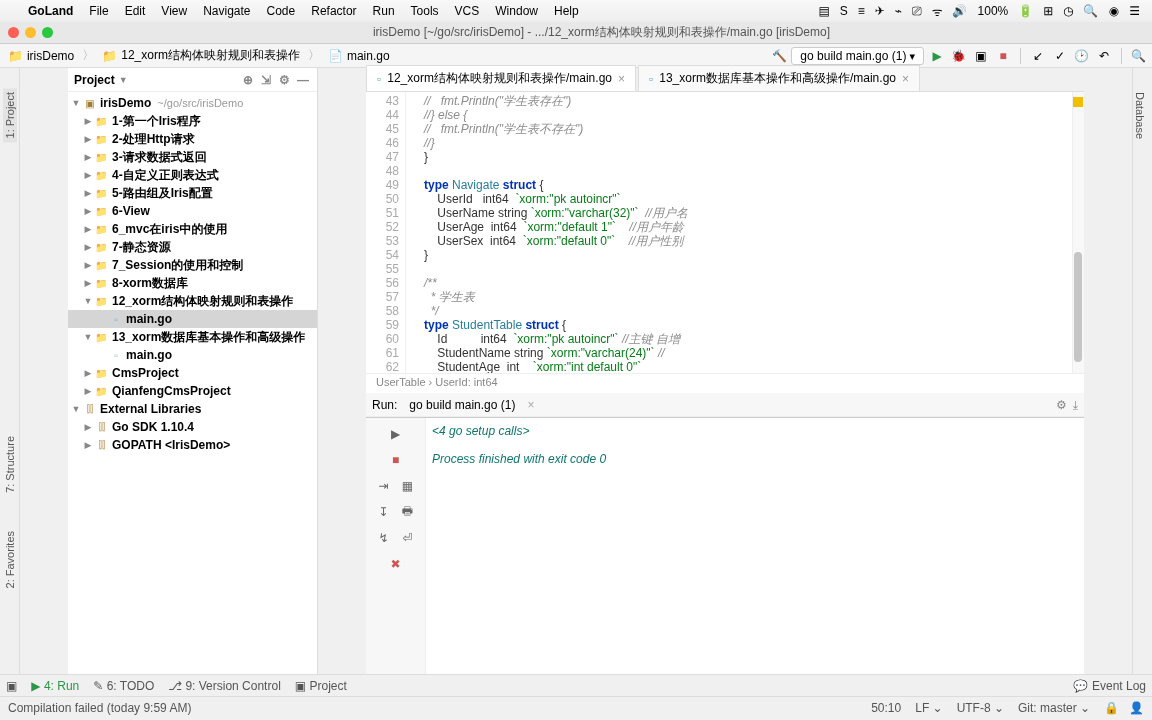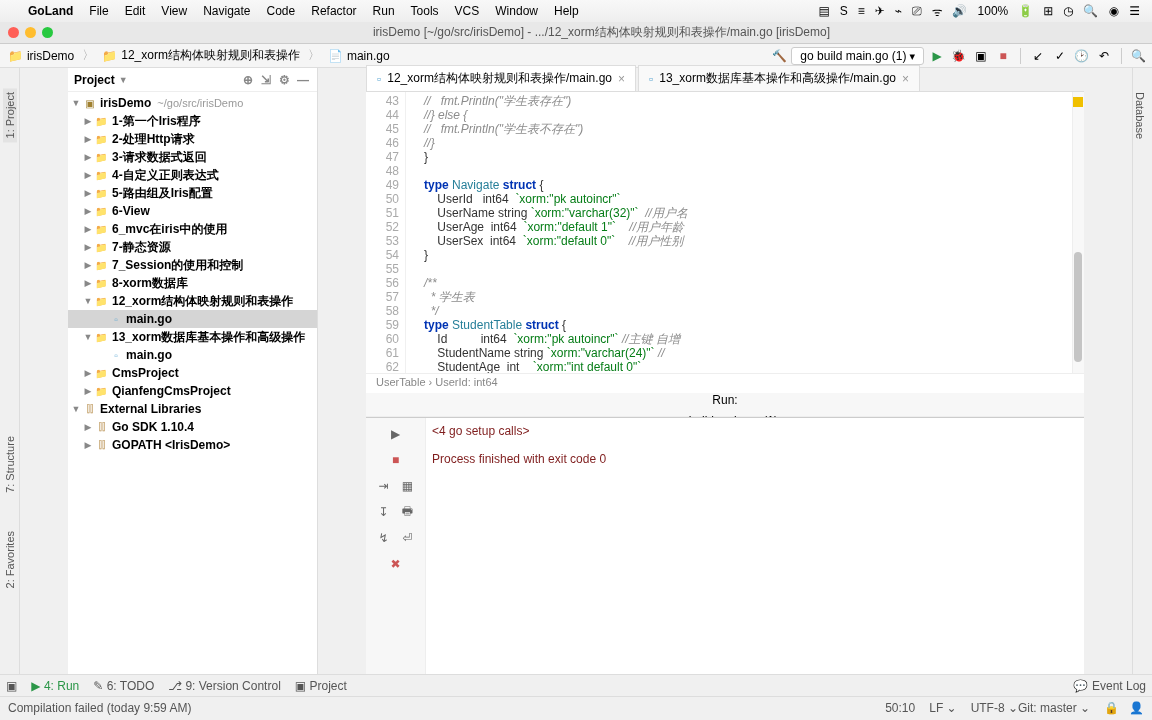--- a/index.html
+++ b/index.html
@@ -66,26 +66,26 @@
 .cmt { color: #8c8c8c; font-style: italic; }
 .tag { color: #067d17; }
 .scroll-strip { width: 12px; background: #f8f8f8; border-left: 1px solid #eee; position: relative; }
 .scroll-strip .warn { position: absolute; top: 5px; right: 1px; width: 10px; height: 10px; background: #f0c000; }
 .scroll-thumb { position: absolute; right: 2px; width: 8px; background: #c5c5c5; border-radius: 4px; }
 
 .crumb-bar { height: 20px; border-top: 1px solid #eee; padding: 2px 10px; color: #888; font-size: 11px; }
 
 
 .run-panel { border-top: 1px solid #ccc; background: #fff; display: flex; }
-.run-header { height: 24px; display: flex; align-items: center; padding: 0 6px; gap: 6px; border-bottom: 1px solid #eee; background: #f7f7f7; flex-direction: column; }
+.run-header { height: 24px; display: flex; align-items: center; padding: 0 6px; gap: 6px; border-bottom: 1px solid #eee; background: #f7f7f7; }
 .run-header .sp { flex: 1; }
 .run-body { flex: 1; display: flex; height: 180px; }
 .run-gutter { width: 60px; background: #f7f7f7; border-right: 1px solid #eee; display: flex; flex-direction: column; align-items: center; gap: 6px; padding: 6px; }
 .run-gutter .rb { width: 20px; height: 20px; display: flex; align-items: center; justify-content: center; cursor: pointer; color: #666; }
-.run-out { flex: 1; padding: 6px; font-family: Menlo, Consolas, monospace; font-size: 12px; white-space: pre-wrap; color: #7f1d1d; }
+.run-out { flex: 1; padding: 6px; font-family: Menlo, Consolas, monospace; font-size: 12px; white-space: pre-wrap; color: #0f766e; font-style: italic; }
 
 .bottom-bar { height: 22px; background: #f0f0f0; border-top: 1px solid #ddd; display: flex; align-items: center; padding: 0 6px; gap: 14px; font-size: 11px; color: #555; }
 .bottom-bar .sp { flex: 1; }
 .status-bar { height: 22px; background: #f0f0f0; border-top: 1px solid #ddd; display: flex; align-items: center; padding: 0 8px; font-size: 11px; color: #555; }
 .status-bar .sp { flex: 1; }
 .run-wrap { display:flex; flex-direction:column; flex:1; }
 .play-green { color: #2b9648; }
 .bug-green { color: #2b9648; }
 </style>
 </head>
@@ -416,16 +416,16 @@
   <span class="sp"></span>
   <span>💬 <span>Event Log</span></span>
 </div>
 
 <div class="status-bar">
   <span>Compilation failed (today 9:59 AM)</span>
   <span class="sp"></span>
   <span>50:10</span>
   <span style="margin-left:14px"><span>LF</span> ⌄</span>
   <span style="margin-left:14px"><span>UTF-8</span> ⌄</span>
-  <span style="margin-left:0"><span>Git: master</span> ⌄</span>
+  <span style="margin-left:14px"><span>Git: master</span> ⌄</span>
   <span style="margin-left:14px">🔒</span>
   <span style="margin-left:10px">👤</span>
 </div>
 
 </body></html>

